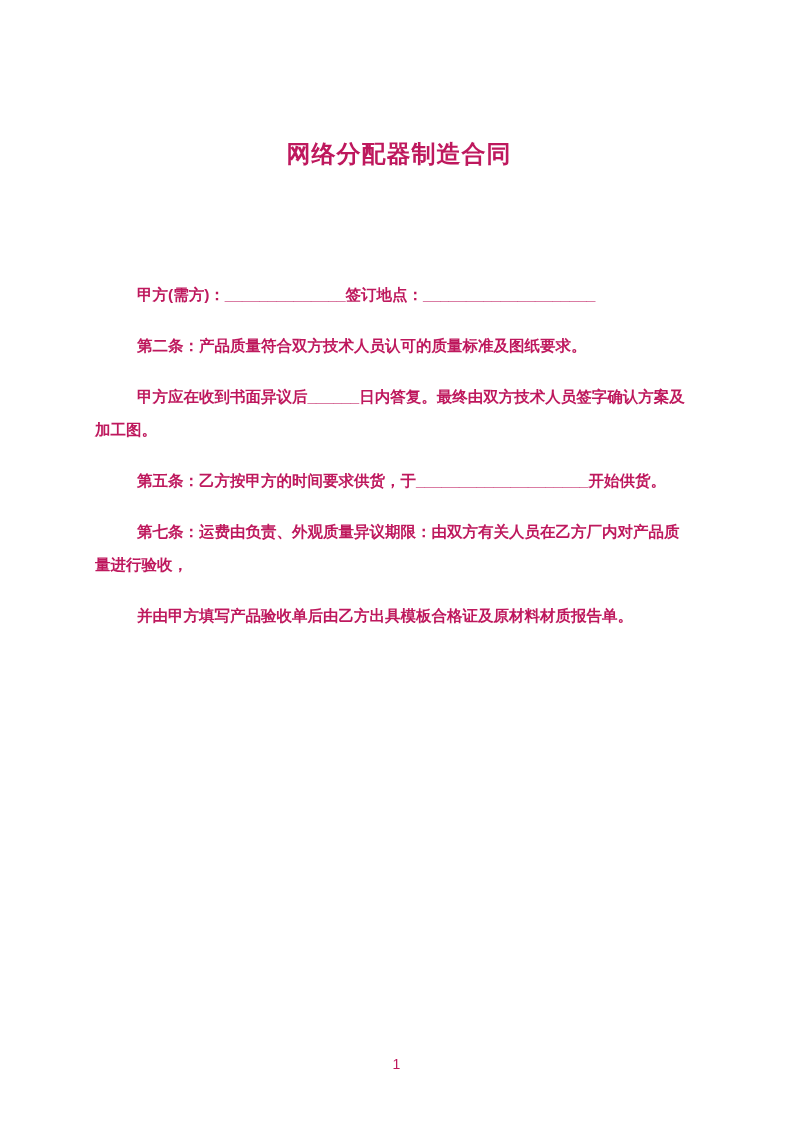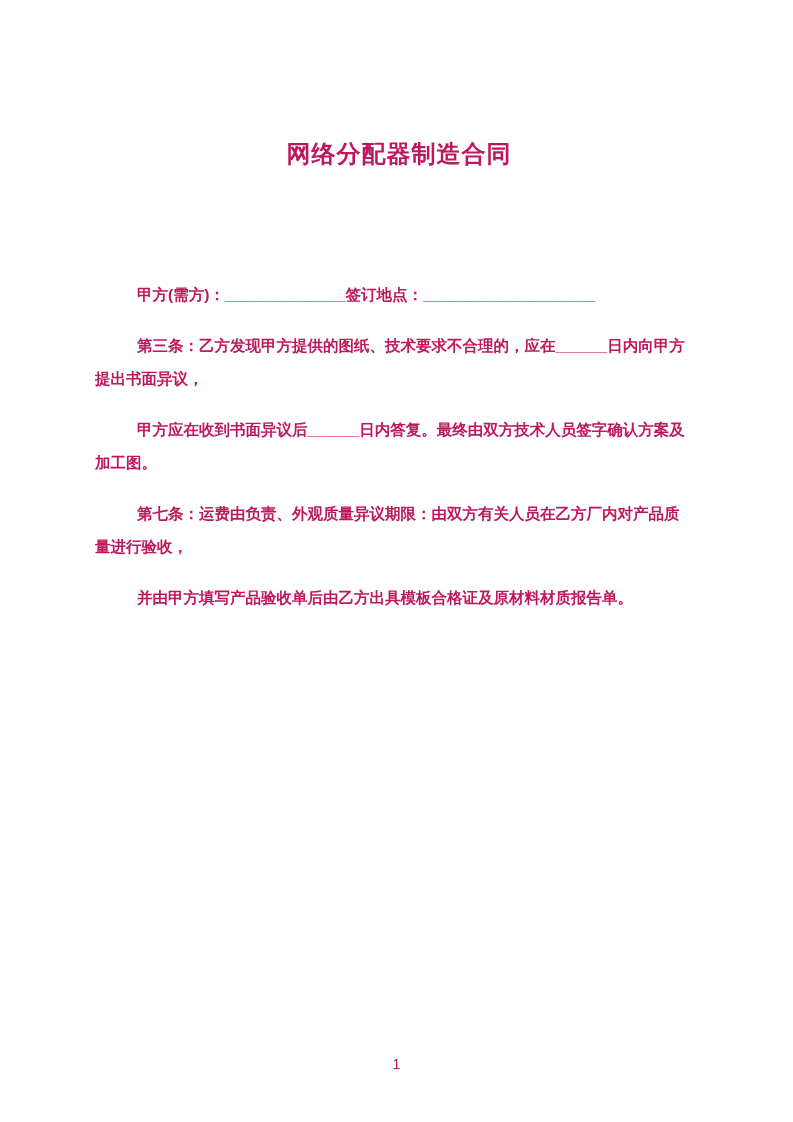--- a/index.html
+++ b/index.html
@@ -51,20 +51,21 @@
   }
 </style>
 </head>
 <body>
 
 <div class="page">
   <h1 class="doc-title">网络分配器制造合同</h1>
 
   <div class="doc-body">
       <p class="para">甲方(需方)：______________签订地点：____________________</p>
-      <p class="para">第三条：乙方发现甲方提供的图纸、技术要求不合理的，应在______日内向甲方提出书面异议，</p>
+      <p class="para">第二条：产品质量符合双方技术人员认可的质量标准及图纸要求。</p>
       <p class="para">甲方应在收到书面异议后______日内答复。最终由双方技术人员签字确认方案及加工图。</p>
+      <p class="para">第五条：乙方按甲方的时间要求供货，于____________________开始供货。</p>
       <p class="para">第七条：运费由负责、外观质量异议期限：由双方有关人员在乙方厂内对产品质量进行验收，</p>
       <p class="para">并由甲方填写产品验收单后由乙方出具模板合格证及原材料材质报告单。</p>
     </div>
 
   <div class="page-number">1</div>
 </div>
 
 </body></html>

